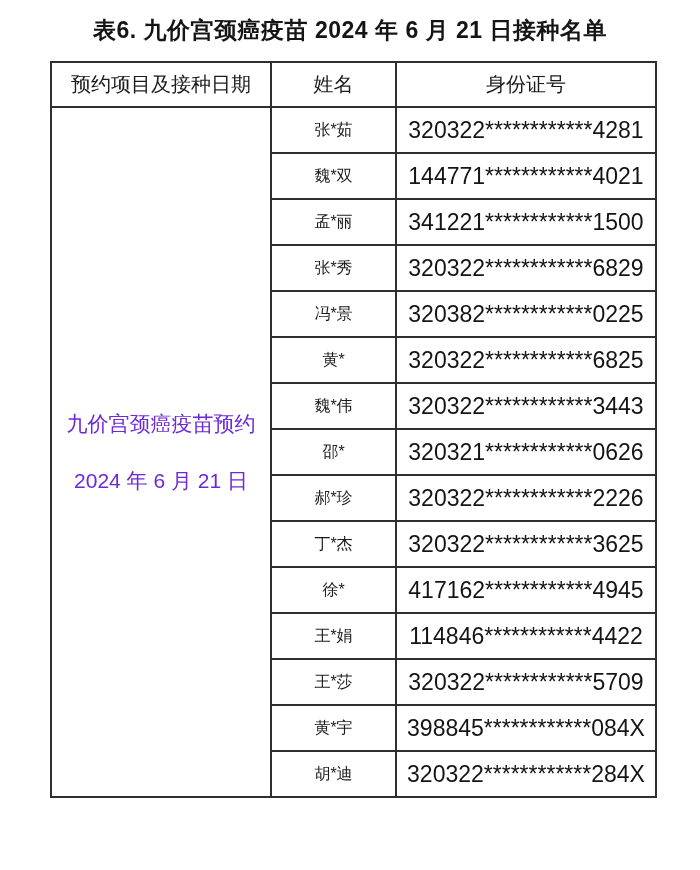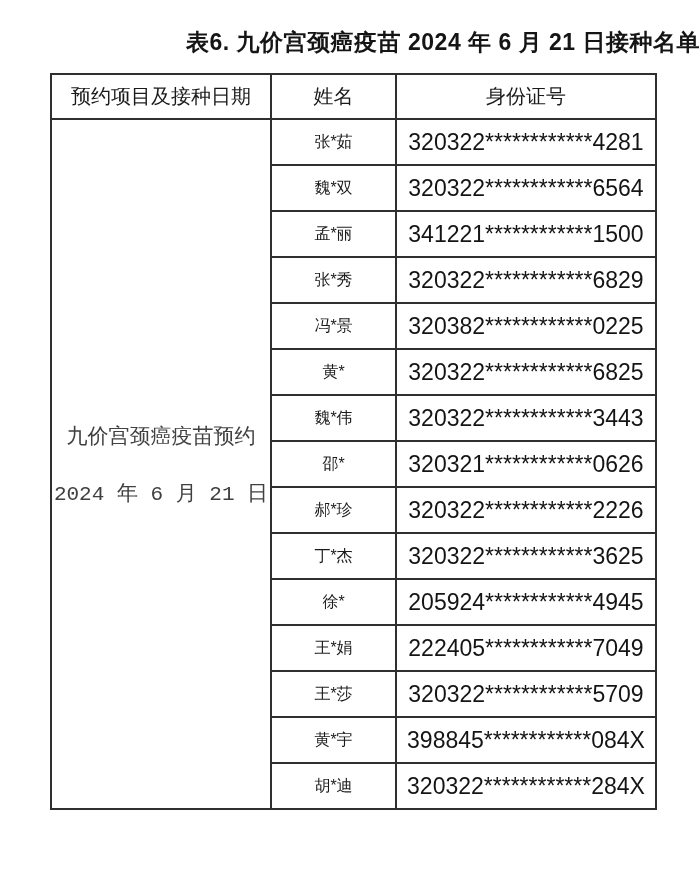--- a/index.html
+++ b/index.html
@@ -8,22 +8,22 @@
     background: #ffffff;
   }
   body {
     width: 700px;
     height: 870px;
     font-family: "Liberation Sans", "DejaVu Sans", sans-serif;
     color: #1a1a1a;
     overflow: hidden;
   }
   .doc-title {
-    margin-top: 27px;
-    text-align: right;
+    margin-top: 15px;
+    text-align: center;
     font-size: 23px;
     font-weight: bold;
     color: #151515;
     letter-spacing: 0.5px;
   }
   table.roster {
     border-collapse: collapse;
     table-layout: fixed;
     margin: 15px 0 0 50px;
     width: 605px;
@@ -54,22 +54,21 @@
   }
   td.id-cell {
     font-size: 23px;
     color: #141414;
     letter-spacing: 0px;
     white-space: nowrap;
     margin-left: 16px;
   }
   td.project-cell {
     font-size: 21px;
-    color: #404040;
-    font-family: Liberation Mono, monospace;
+    color: #6d28d9;
   }
   .project-line1 { margin-bottom: 29px; }
   .project-line2 { margin-top: 4px; }
 </style>
 </head>
 <body>
 
 <div class="doc-title">表6. 九价宫颈癌疫苗 2024 年 6 月 21 日接种名单</div>
 
 <table class="roster">
@@ -87,21 +86,21 @@
     <tr>
       <td class="project-cell" rowspan="15">
         <div class="project-line1">九价宫颈癌疫苗预约</div>
         <div class="project-line2">2024 年 6 月 21 日</div>
       </td>
       <td class="name-cell">张*茹</td>
       <td class="id-cell">320322************4281</td>
     </tr>
     <tr>
       <td class="name-cell">魏*双</td>
-      <td class="id-cell">320322************6564</td>
+      <td class="id-cell">144771************4021</td>
     </tr>
     <tr>
       <td class="name-cell">孟*丽</td>
       <td class="id-cell">341221************1500</td>
     </tr>
     <tr>
       <td class="name-cell">张*秀</td>
       <td class="id-cell">320322************6829</td>
     </tr>
     <tr>
@@ -123,25 +122,25 @@
     <tr>
       <td class="name-cell">郝*珍</td>
       <td class="id-cell">320322************2226</td>
     </tr>
     <tr>
       <td class="name-cell">丁*杰</td>
       <td class="id-cell">320322************3625</td>
     </tr>
     <tr>
       <td class="name-cell">徐*</td>
-      <td class="id-cell">205924************4945</td>
+      <td class="id-cell">417162************4945</td>
     </tr>
     <tr>
       <td class="name-cell">王*娟</td>
-      <td class="id-cell">222405************7049</td>
+      <td class="id-cell">114846************4422</td>
     </tr>
     <tr>
       <td class="name-cell">王*莎</td>
       <td class="id-cell">320322************5709</td>
     </tr>
     <tr>
       <td class="name-cell">黄*宇</td>
       <td class="id-cell">398845************084X</td>
     </tr>
     <tr>

